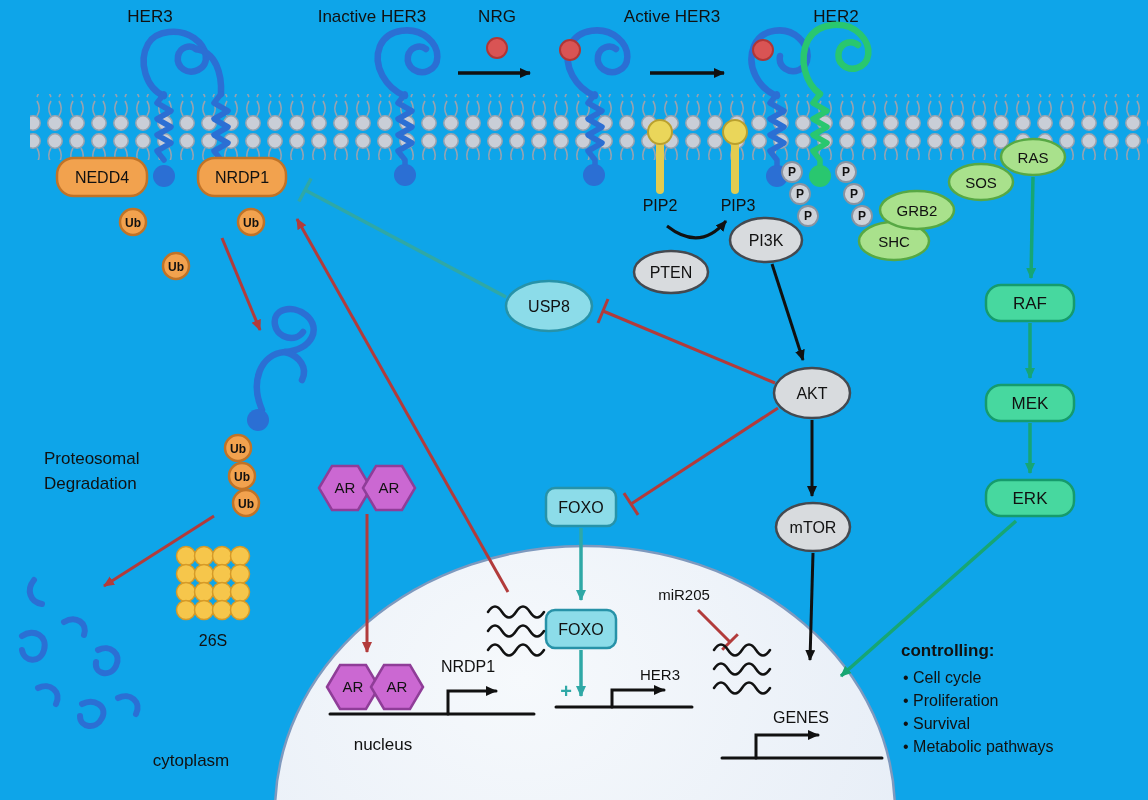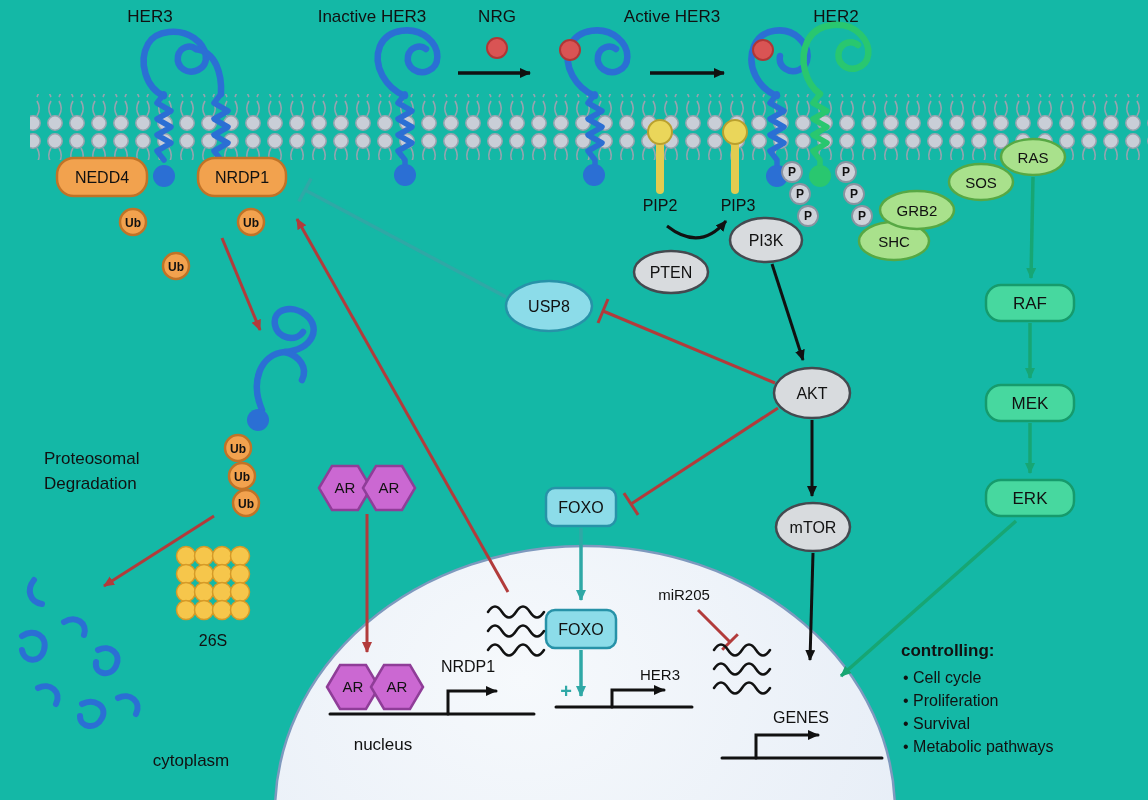--- a/index.html
+++ b/index.html
@@ -1,17 +1,17 @@
 <!DOCTYPE html>
 <html><head>
 <meta charset="utf-8">
 <title>Diagram</title>
 <style>
   html,body{margin:0;padding:0;background:#ffffff;}
-  .canvas{position:relative;width:1148px;height:800px;background:#14b8a6;overflow:hidden;}
+  .canvas{position:relative;width:1148px;height:800px;background:#0ea5e9;overflow:hidden;}
   svg{display:block;}
   text{font-family:"Liberation Sans", sans-serif;fill:#111111;}
   .t17{font-size:17px;}
   .t16{font-size:16px;}
   .t15{font-size:15px;}
   .t12{font-size:12px;font-weight:bold;}
   .t20{font-size:20px;font-weight:bold;}
   .bold{font-weight:bold;}
   .mid{text-anchor:middle;}
   .teal-txt{fill:#2FA8A6;}

